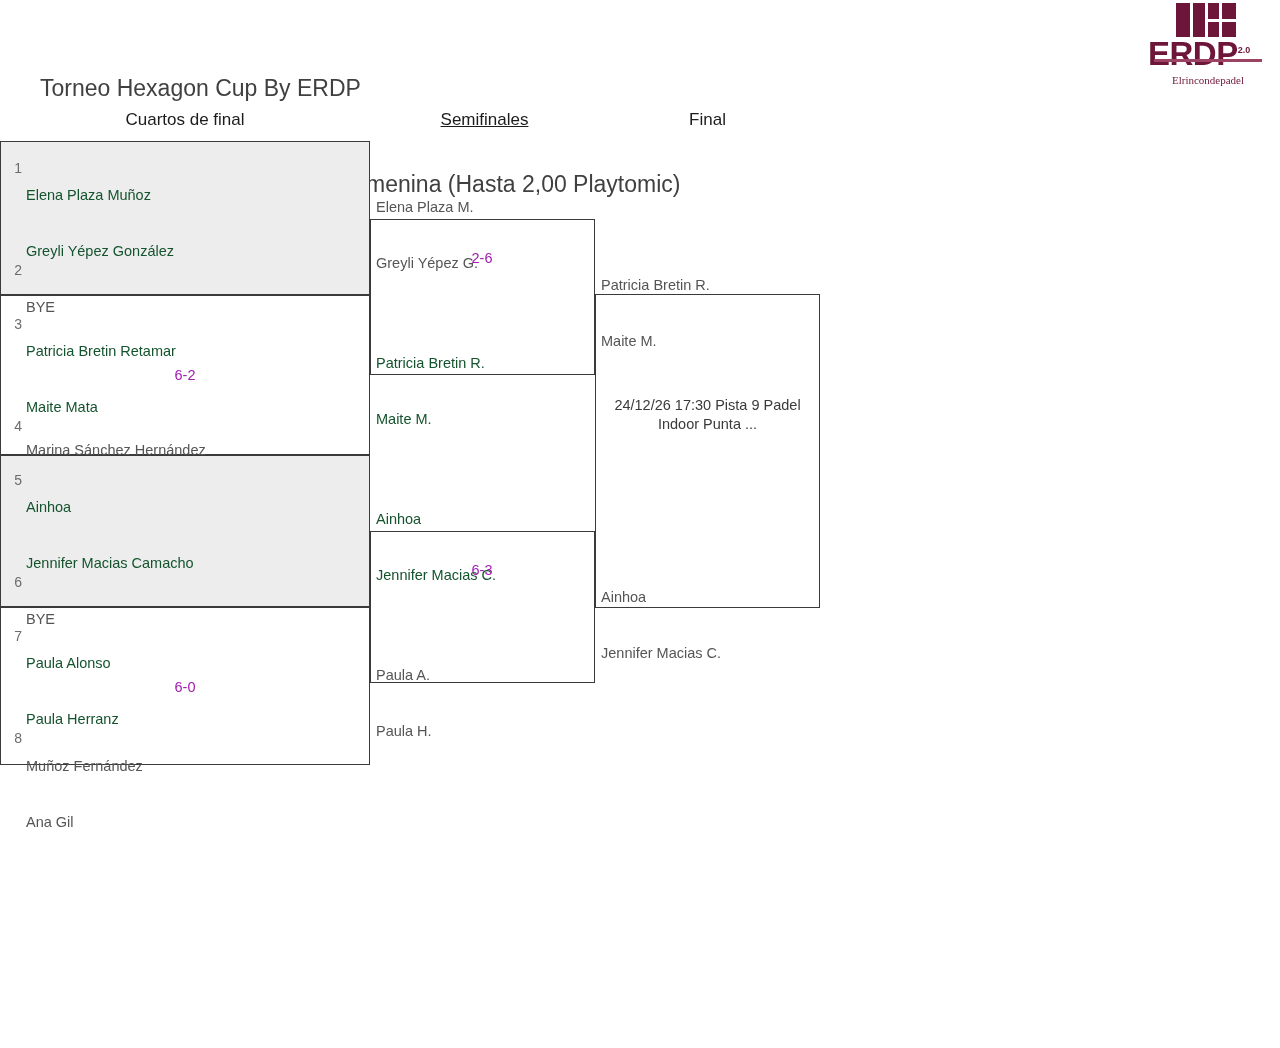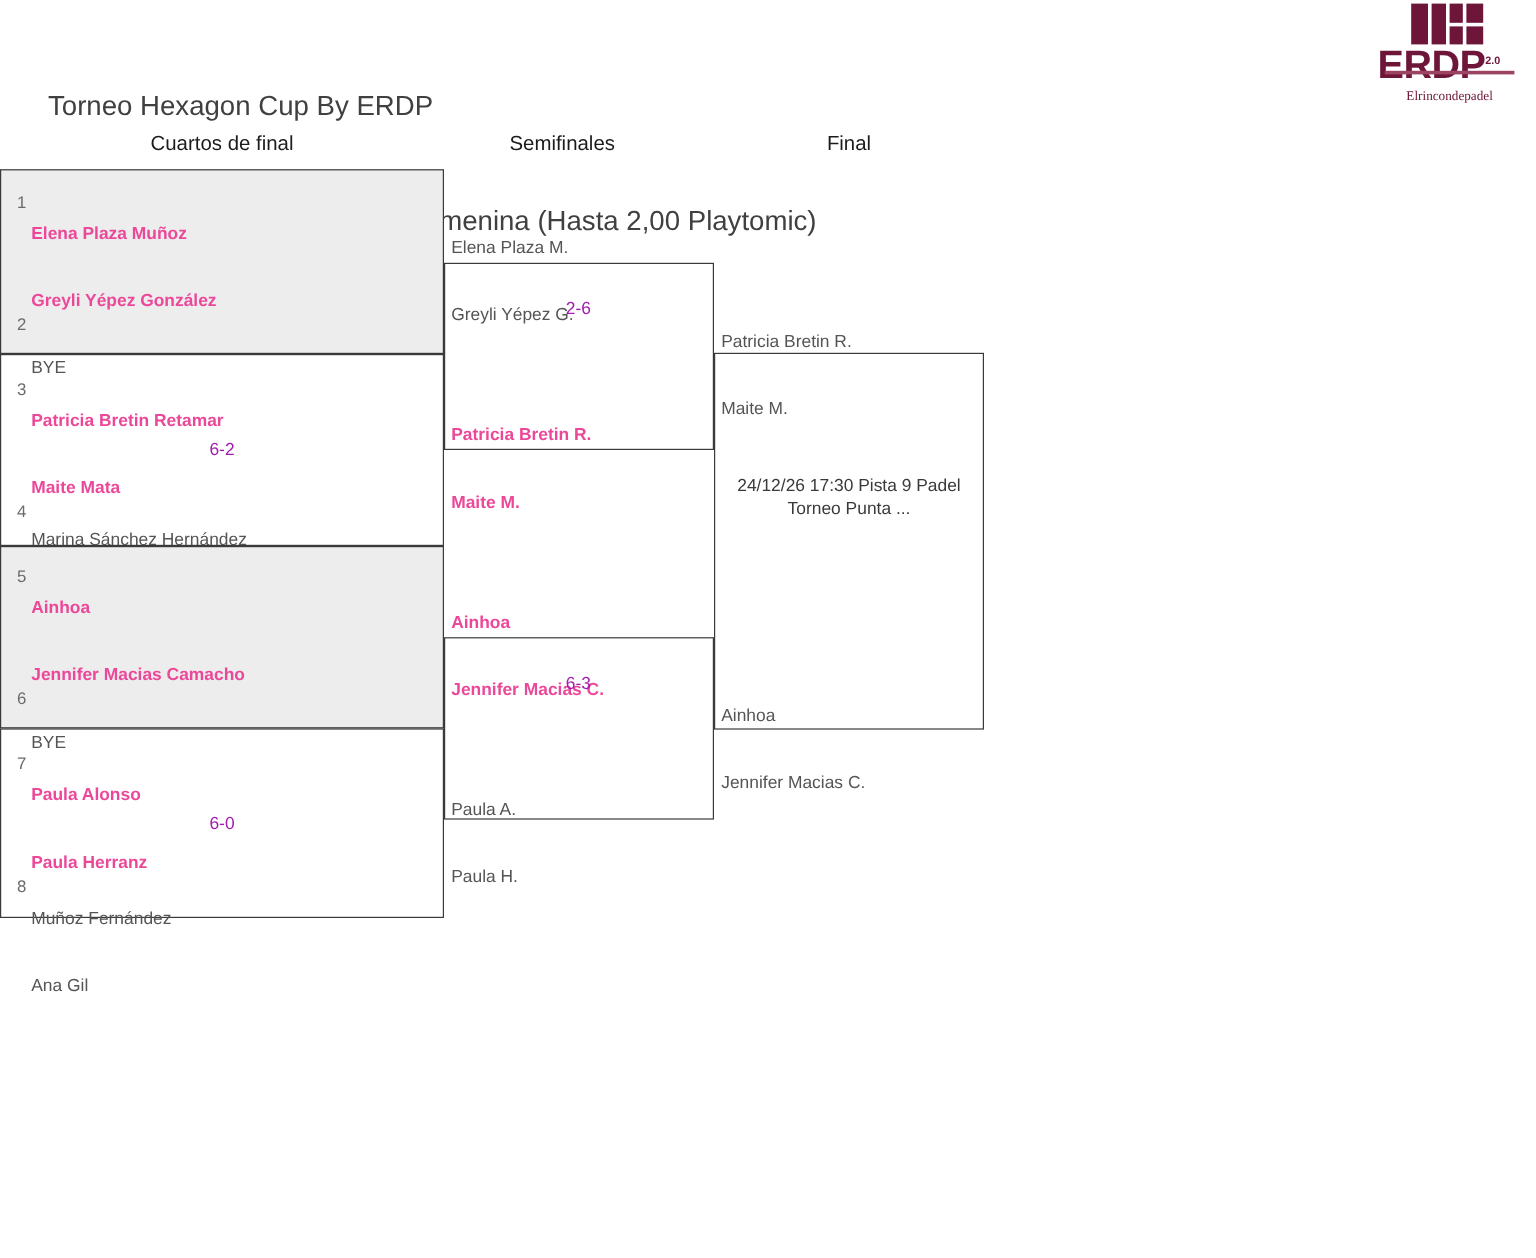--- a/index.html
+++ b/index.html
@@ -95,21 +95,21 @@
 
   
   .round-header {
     position: absolute;
     font-size: 17px;
     color: #1c1c1c;
     text-align: center;
     top: 110px;
   }
   #round-header-0 { left: 0px;   width: 370px; }
-  #round-header-1 { left: 356px; width: 225px; }
+  #round-header-1 { left: 372px; width: 225px; text-decoration: underline; }
   #round-header-2 { left: 595px; width: 225px; }
 
   
   .box {
     position: absolute;
     box-sizing: border-box;
     border: 1px solid #3a3a3a;
   }
   .box.shaded { background: #ededed; }
 
@@ -120,21 +120,21 @@
     width: 22px;
     text-align: right;
   }
 
   .team {
     position: absolute;
     font-size: 14.5px;
     line-height: 18.5px;
     white-space: pre;
   }
-  .team.winner { font-weight: 700; color: #ec4899; }
+  .team.winner { font-weight: 400; color: #14532d; }
   .team.loser  { font-weight: 400; color: #555555; }
   .team .pl { display: block; }
 
   .score {
     position: absolute;
     font-size: 14.5px;
     color: #a21caf;
     text-align: center;
   }
 
@@ -242,18 +242,18 @@
   <span class="pl">Paula H.</span>
 </div>
 
 <div class="team loser" style="left:601px; top:239px;">
   <span class="pl">Patricia Bretin R.</span>
   <span class="pl">Maite M.</span>
 </div>
 <div class="box" style="left:595px; top:294px; width:225px; height:314px;"></div>
 <div class="match-info" style="left:600px; top:396px; width:215px;">
   <span class="pl">24/12/26 17:30 Pista 9 Padel</span>
-  <span class="pl">Torneo Punta ...</span>
+  <span class="pl">Indoor Punta ...</span>
 </div>
 <div class="team loser" style="left:601px; top:551px;">
   <span class="pl">Ainhoa</span>
   <span class="pl">Jennifer Macias C.</span>
 </div>
 
 </body></html>

